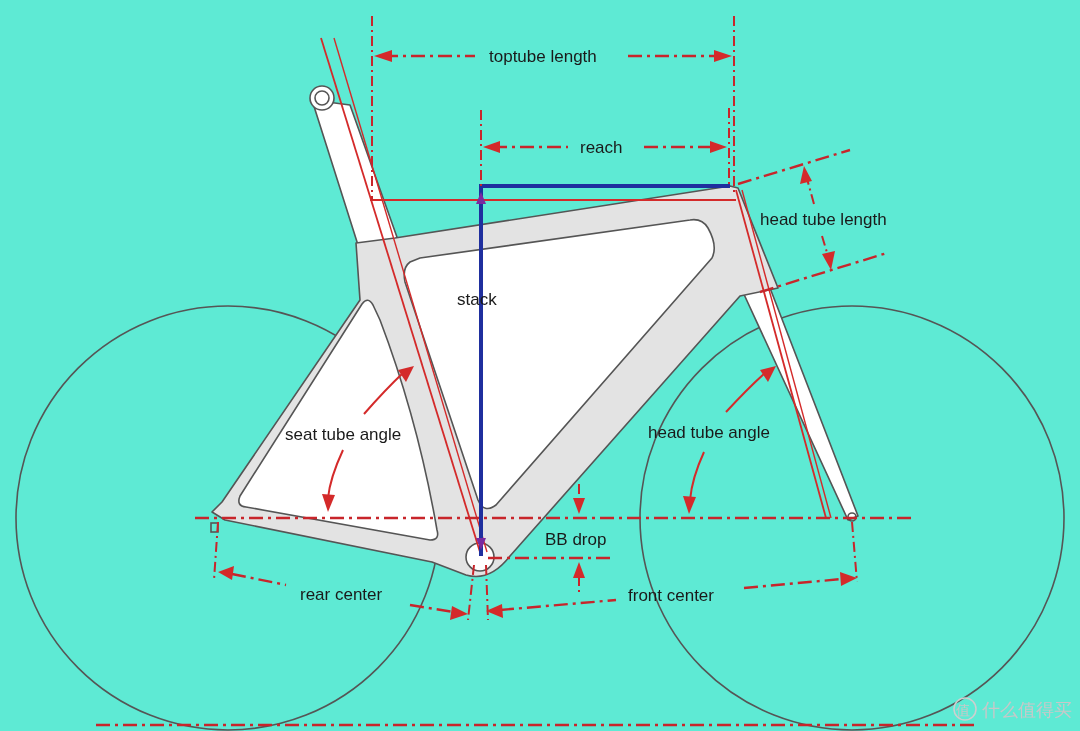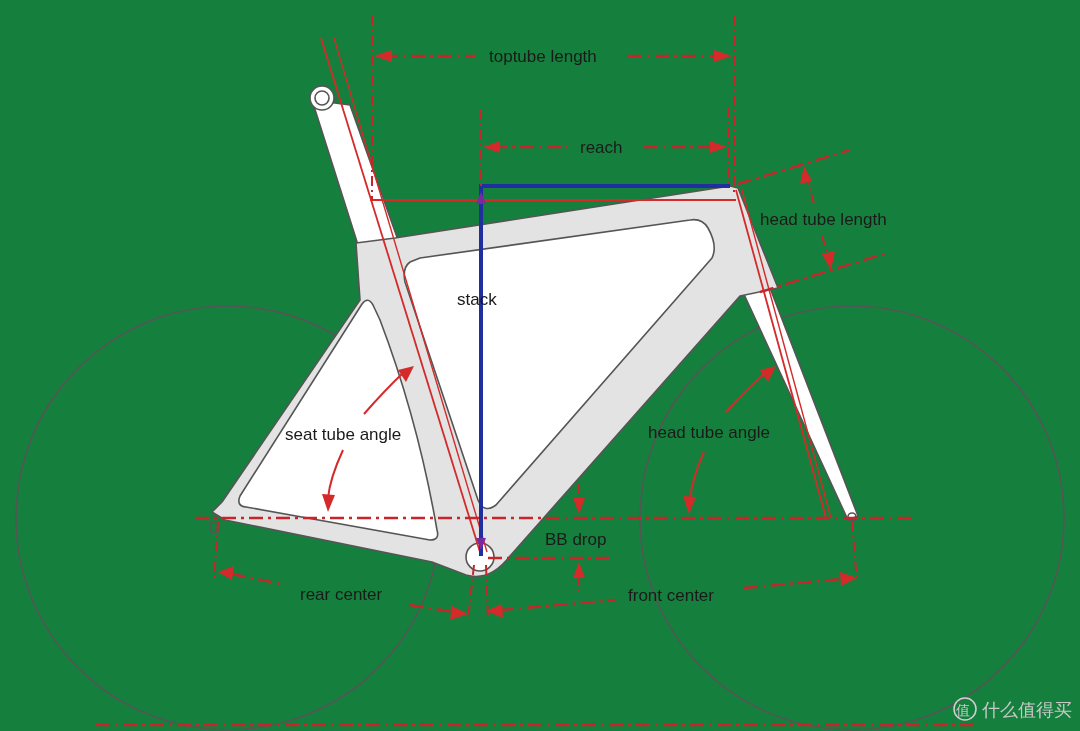--- a/index.html
+++ b/index.html
@@ -1,16 +1,16 @@
 <!DOCTYPE html>
 <html><head>
 <meta charset="utf-8">
 <style>
   html, body { margin: 0; padding: 0; background: #ffffff; }
-  #canvas { position: relative; width: 1080px; height: 731px; overflow: hidden; background: #15803d; }
+  #canvas { position: relative; width: 1080px; height: 731px; overflow: hidden; background: #5eead4; }
   svg { position: absolute; left: 0; top: 0; }
   .lbl { font-family: "Liberation Sans", "DejaVu Sans", sans-serif; font-size: 17px; fill: #1a1a1a; }
   .wm { font-family: "DejaVu Sans", sans-serif; font-size: 18px; fill: #c8c8c8; }
   .outline { fill: none; stroke: #555; stroke-width: 1.6; }
   .frame { fill: #e3e3e3; stroke: #555; stroke-width: 1.6; stroke-linejoin: round; }
   .hole { fill: #fff; stroke: #555; stroke-width: 1.6; stroke-linejoin: round; }
   .red { stroke: #d42a2a; fill: none; }
   .dash { stroke: #c8252b; stroke-width: 2.4; fill: none; stroke-dasharray: 14 5 3 5; }
   .dashthin { stroke: #c8252b; stroke-width: 2; fill: none; stroke-dasharray: 10 4 2 4; }
   .blue { stroke: #1f2f9e; stroke-width: 4; fill: none; }

